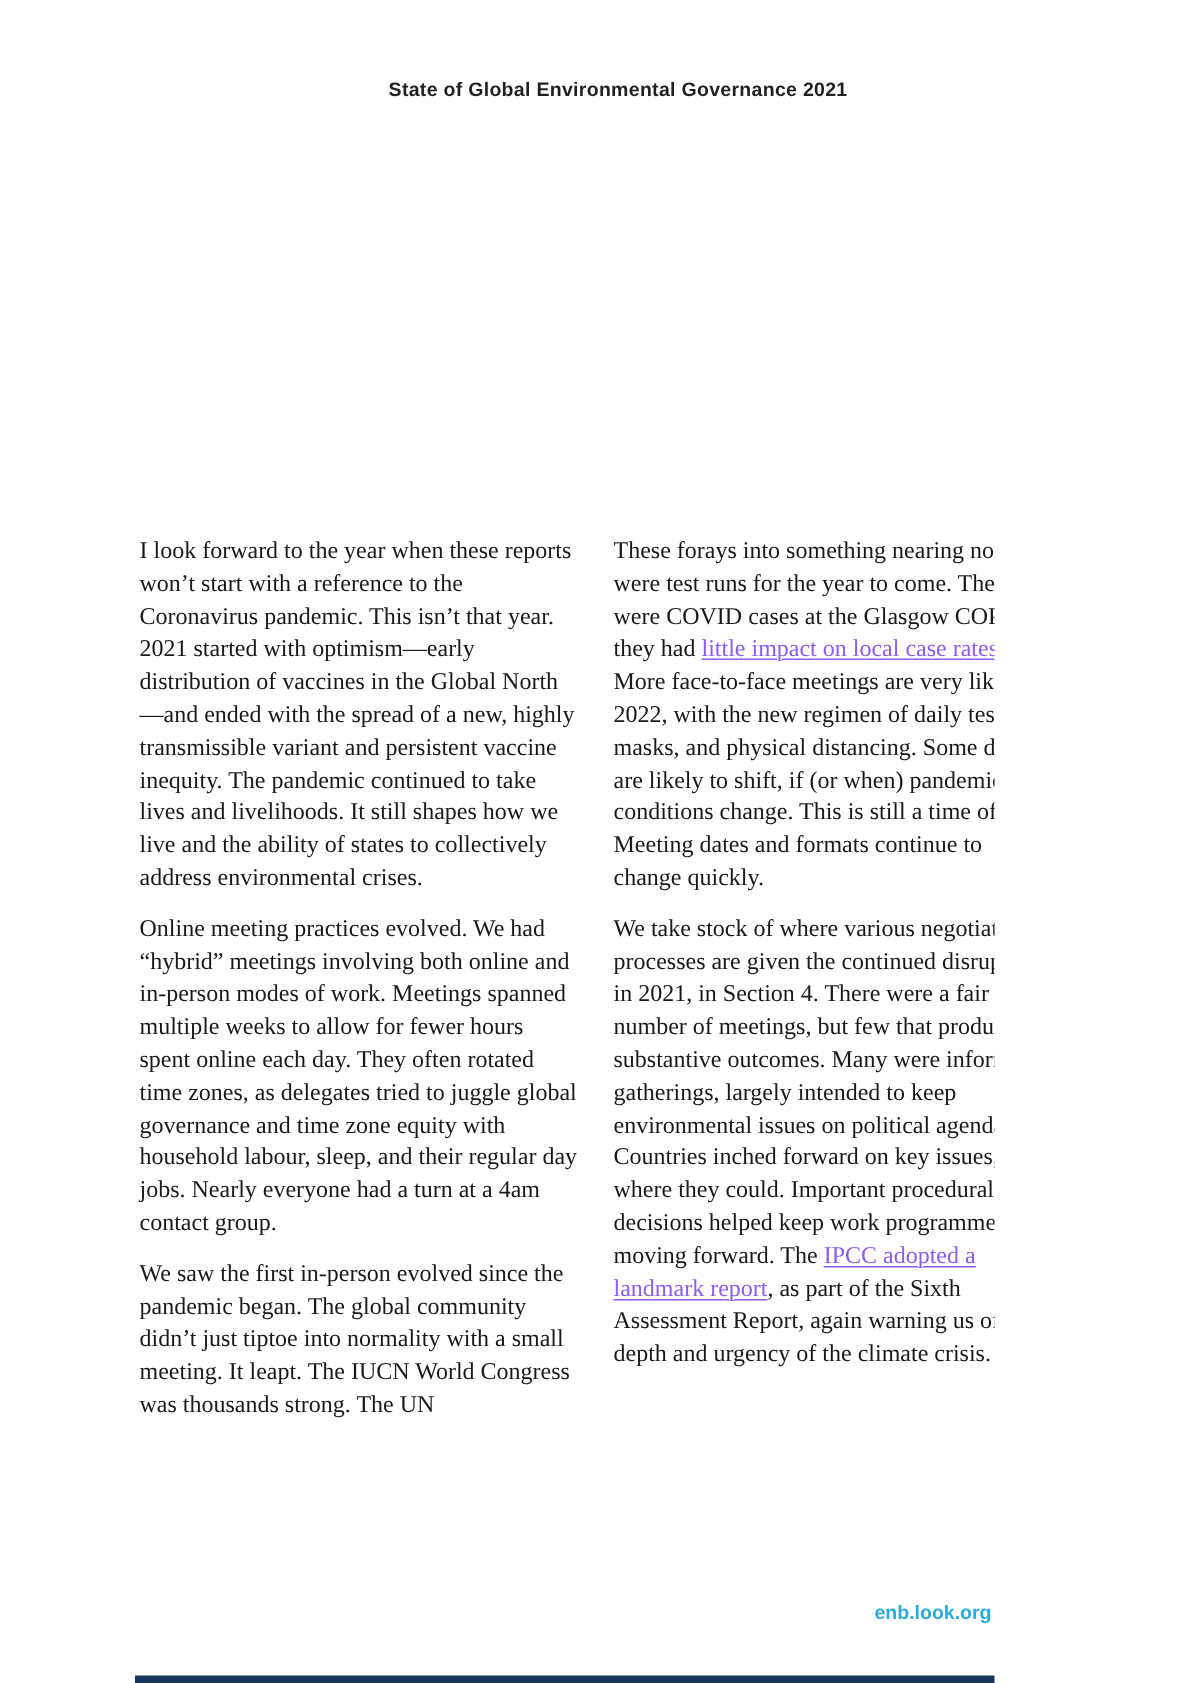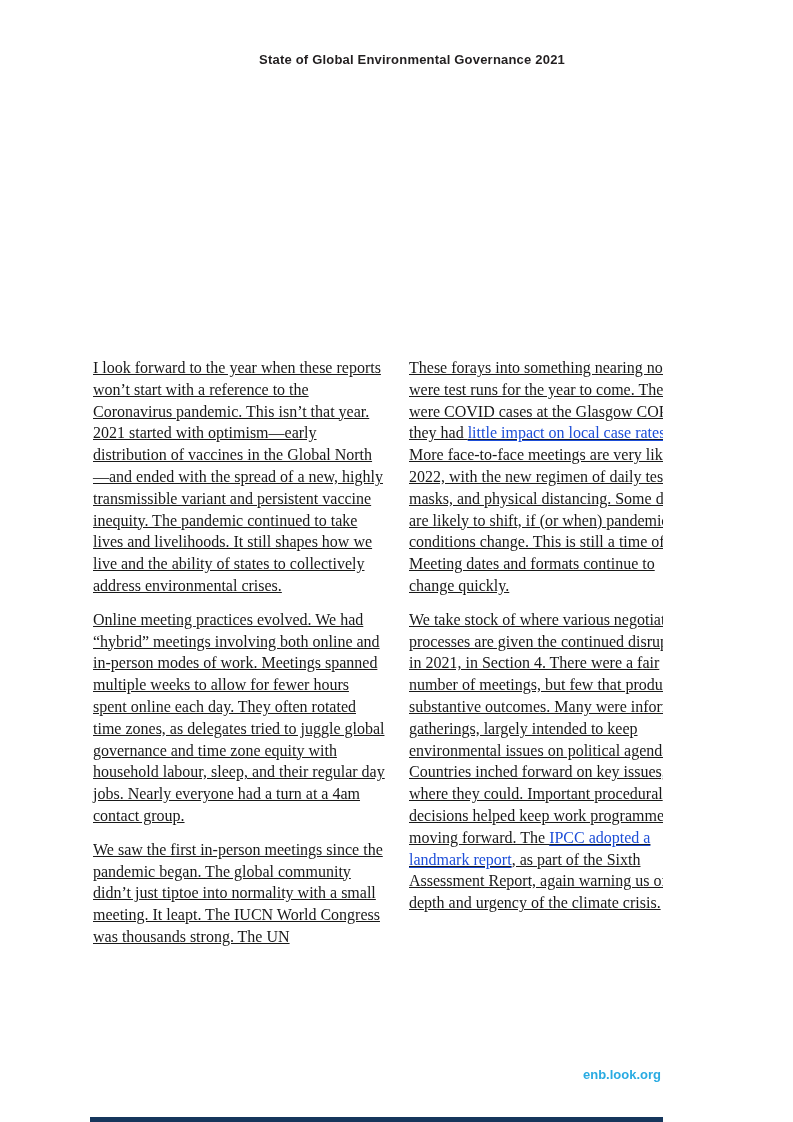--- a/index.html
+++ b/index.html
@@ -38,24 +38,23 @@
     gap: 24px;
   }
   .col { flex: 1; min-width: 0; }
   .col p {
     font-family: "Liberation Serif", serif;
     font-size: 16px;
     line-height: 21.8px;
     color: #191919;
     margin: 0 0 12px 0;
     text-align: left;
-    text-decoration: underline;
   }
   a.inline-link {
-    color: #1d4ed8;
+    color: #8b5cf6;
     text-decoration: underline;
     text-decoration-thickness: 1px;
     text-underline-offset: 2px;
   }
   .footer-site {
     position: absolute;
     top: 1067px;
     left: 583px;
     font-size: 13px;
     font-weight: 700;
@@ -84,21 +83,21 @@
 
 <div class="page">
 
   <div class="doc-header">State of Global Environmental Governance 2021</div>
 
 
   <div class="columns">
     <div class="col">
         <p><span>I look forward to the year when these reports won’t start with a reference to the Coronavirus pandemic. This isn’t that year. 2021 started with optimism—early distribution of vaccines in the Global North—and ended with the spread of a new, highly transmissible variant and persistent vaccine inequity. The pandemic continued to take lives and livelihoods. It still shapes how we live and the ability of states to collectively address environmental crises.</span></p>
         <p><span>Online meeting practices evolved. We had “hybrid” meetings involving both online and in-person modes of work. Meetings spanned multiple weeks to allow for fewer hours spent online each day. They often rotated time zones, as delegates tried to juggle global governance and time zone equity with household labour, sleep, and their regular day jobs. Nearly everyone had a turn at a 4am contact group.</span></p>
-        <p><span>We saw the first in-person meetings since the pandemic began. The global community didn’t just tiptoe into normality with a small meeting. It leapt. The IUCN World Congress was thousands strong. The UN</span></p>
+        <p><span>We saw the first in-person evolved since the pandemic began. The global community didn’t just tiptoe into normality with a small meeting. It leapt. The IUCN World Congress was thousands strong. The UN</span></p>
       </div>
     <div class="col">
         <p><span>These forays into something nearing normal were test runs for the year to come. There were COVID cases at the Glasgow COP, but they had </span><a href="#" class="inline-link">little impact on local case rates</a><span>. More face-to-face meetings are very likely in 2022, with the new regimen of daily testing, masks, and physical distancing. Some dates are likely to shift, if (or when) pandemic conditions change. This is still a time of flux. Meeting dates and formats continue to change quickly.</span></p>
         <p><span>We take stock of where various negotiation processes are given the continued disruptions in 2021, in Section 4. There were a fair number of meetings, but few that produced substantive outcomes. Many were informal gatherings, largely intended to keep environmental issues on political agendas. Countries inched forward on key issues, where they could. Important procedural decisions helped keep work programmes moving forward. The </span><a href="#" class="inline-link">IPCC adopted a landmark report</a><span>, as part of the Sixth Assessment Report, again warning us of the depth and urgency of the climate crisis.</span></p>
       </div>
   </div>
 
   <a class="footer-site" href="#">enb.look.org</a>
 
   <div class="footer-page">1</div>

